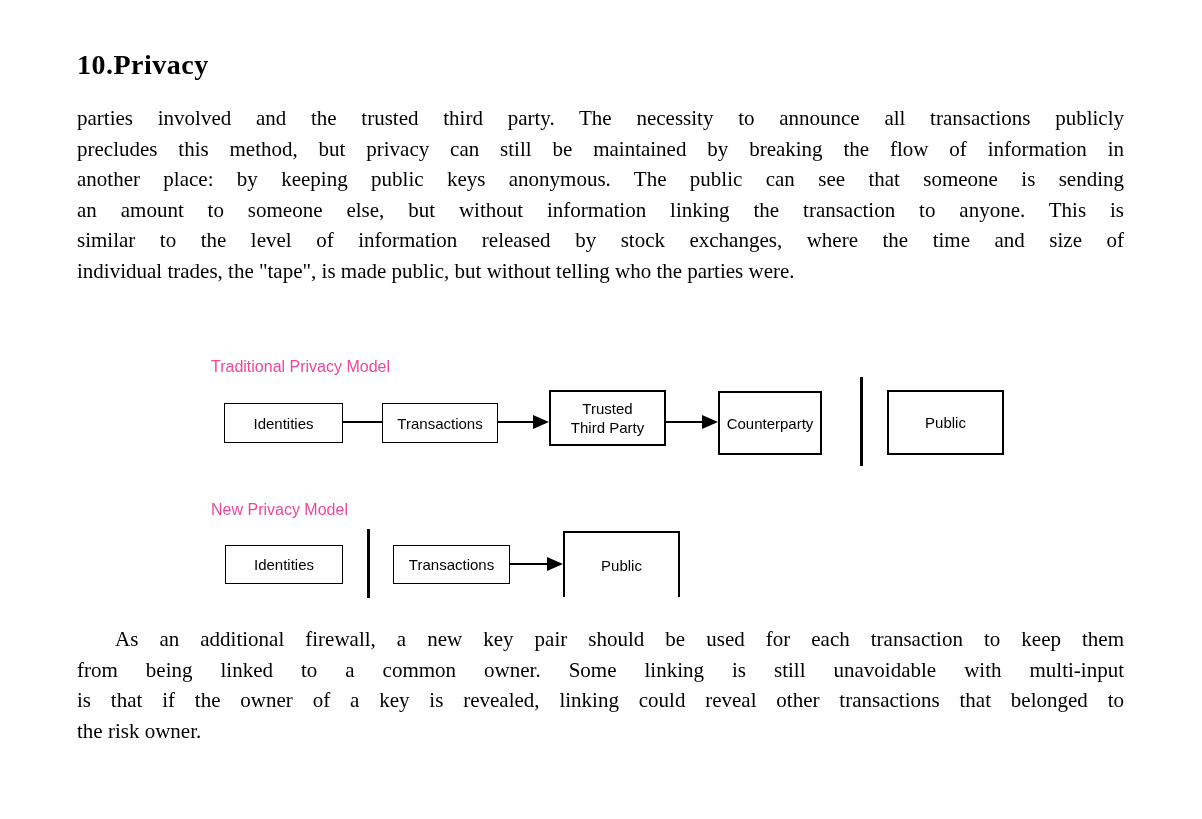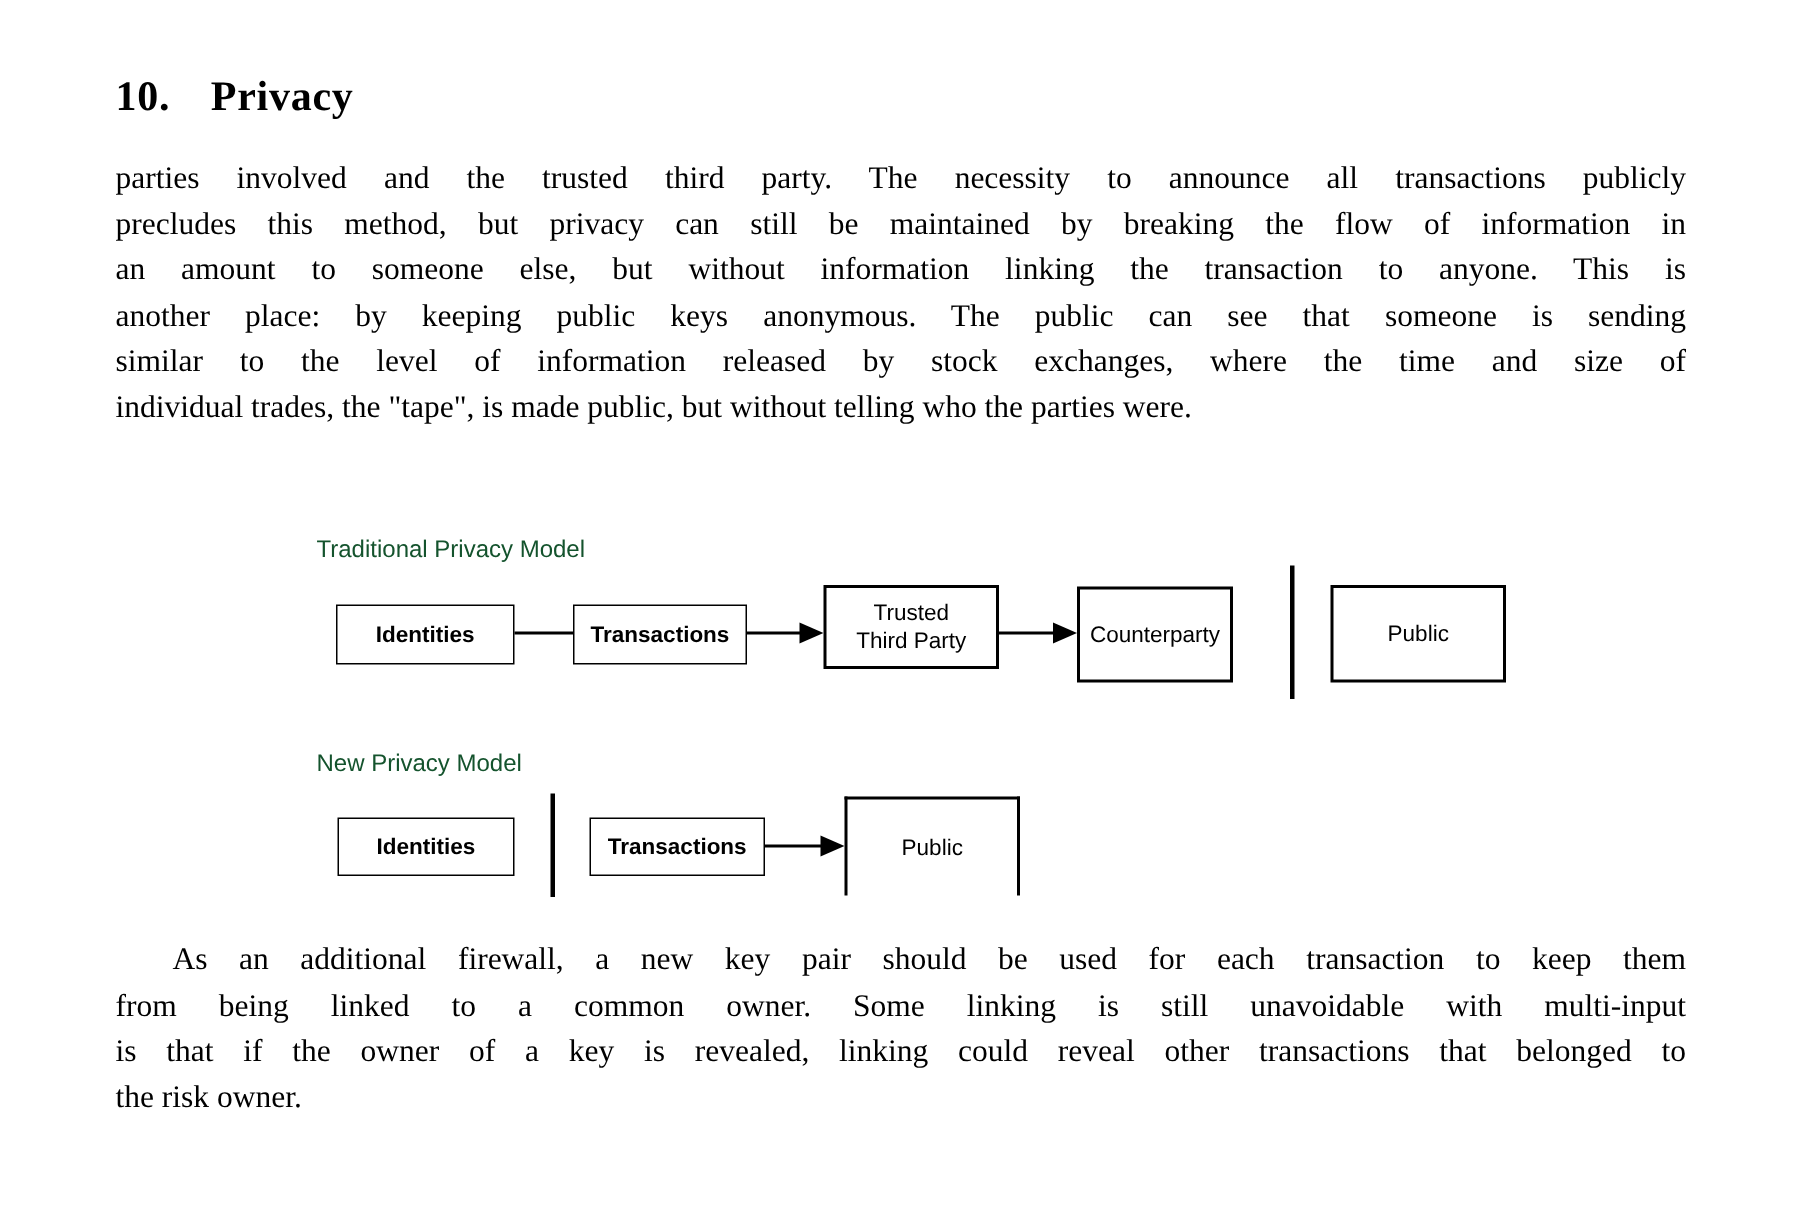--- a/index.html
+++ b/index.html
@@ -15,21 +15,20 @@
 
   
   .heading {
     position: absolute;
     left: 77px;
     top: 49px;
     font-family: "Liberation Serif", serif;
     font-weight: bold;
     font-size: 28px;
     display: inline-flex;
-    column-gap: 27px;
     letter-spacing: 0.5px;
   }
   .para {
     position: absolute;
     left: 77px;
     width: 1047px;
     font-family: "Liberation Serif", serif;
     font-size: 21px;
     line-height: 30.6px;
     color: #000000;
@@ -44,38 +43,38 @@
   }
   .para .indent { text-indent: 38px; }
   .p1 { top: 103px; }
   .p2 { top: 624px; }
 
   
   .fig-label {
     position: absolute;
     font-family: "Liberation Sans", sans-serif;
     font-size: 16px;
-    color: #14532d;
+    color: #ec4899;
     white-space: nowrap;
   }
   .fbox {
     position: absolute;
     border: 2px solid #000000;
     background: #ffffff;
     display: flex;
     flex-direction: column;
     align-items: center;
     justify-content: center;
     font-family: "Liberation Sans", sans-serif;
     font-size: 15px;
     line-height: 19px;
     text-align: center;
     white-space: nowrap;
   }
-  .fbox.thin { border-width: 1.5px; font-weight: bold; }
+  .fbox.thin { border-width: 1.5px; }
   .fbox.open-bottom { border-bottom: none; }
   .fline {
     position: absolute;
     background: #000000;
   }
   .fhead {
     position: absolute;
     width: 0; height: 0;
     border-top: 7.5px solid transparent;
     border-bottom: 7.5px solid transparent;
@@ -88,22 +87,22 @@
 <div class="page">
 
   <h1 class="heading">
     <span>10.</span>
     <span>Privacy</span>
   </h1>
 
   <div class="para p1">
     <div class="jline">parties involved and the trusted third party.  The necessity to announce all transactions publicly</div>
     <div class="jline">precludes this method, but privacy can still be maintained by breaking the flow of information in</div>
+    <div class="jline">another place: by keeping public keys anonymous.  The public can see that someone is sending</div>
     <div class="jline">an amount to someone else, but without information linking the transaction to anyone.  This is</div>
-    <div class="jline">another place: by keeping public keys anonymous.  The public can see that someone is sending</div>
     <div class="jline">similar to the level of information released by stock exchanges, where the time and size of</div>
     <div class="lastline">individual trades, the "tape", is made public, but without telling who the parties were.</div>
   </div>
 
   <div class="fig-label" style="left:211px; top:358px;">Traditional Privacy Model</div>
 
   <div class="fbox thin" style="left:224px; top:403px; width:119px; height:40px;">
     <span>Identities</span>
   </div>
 

